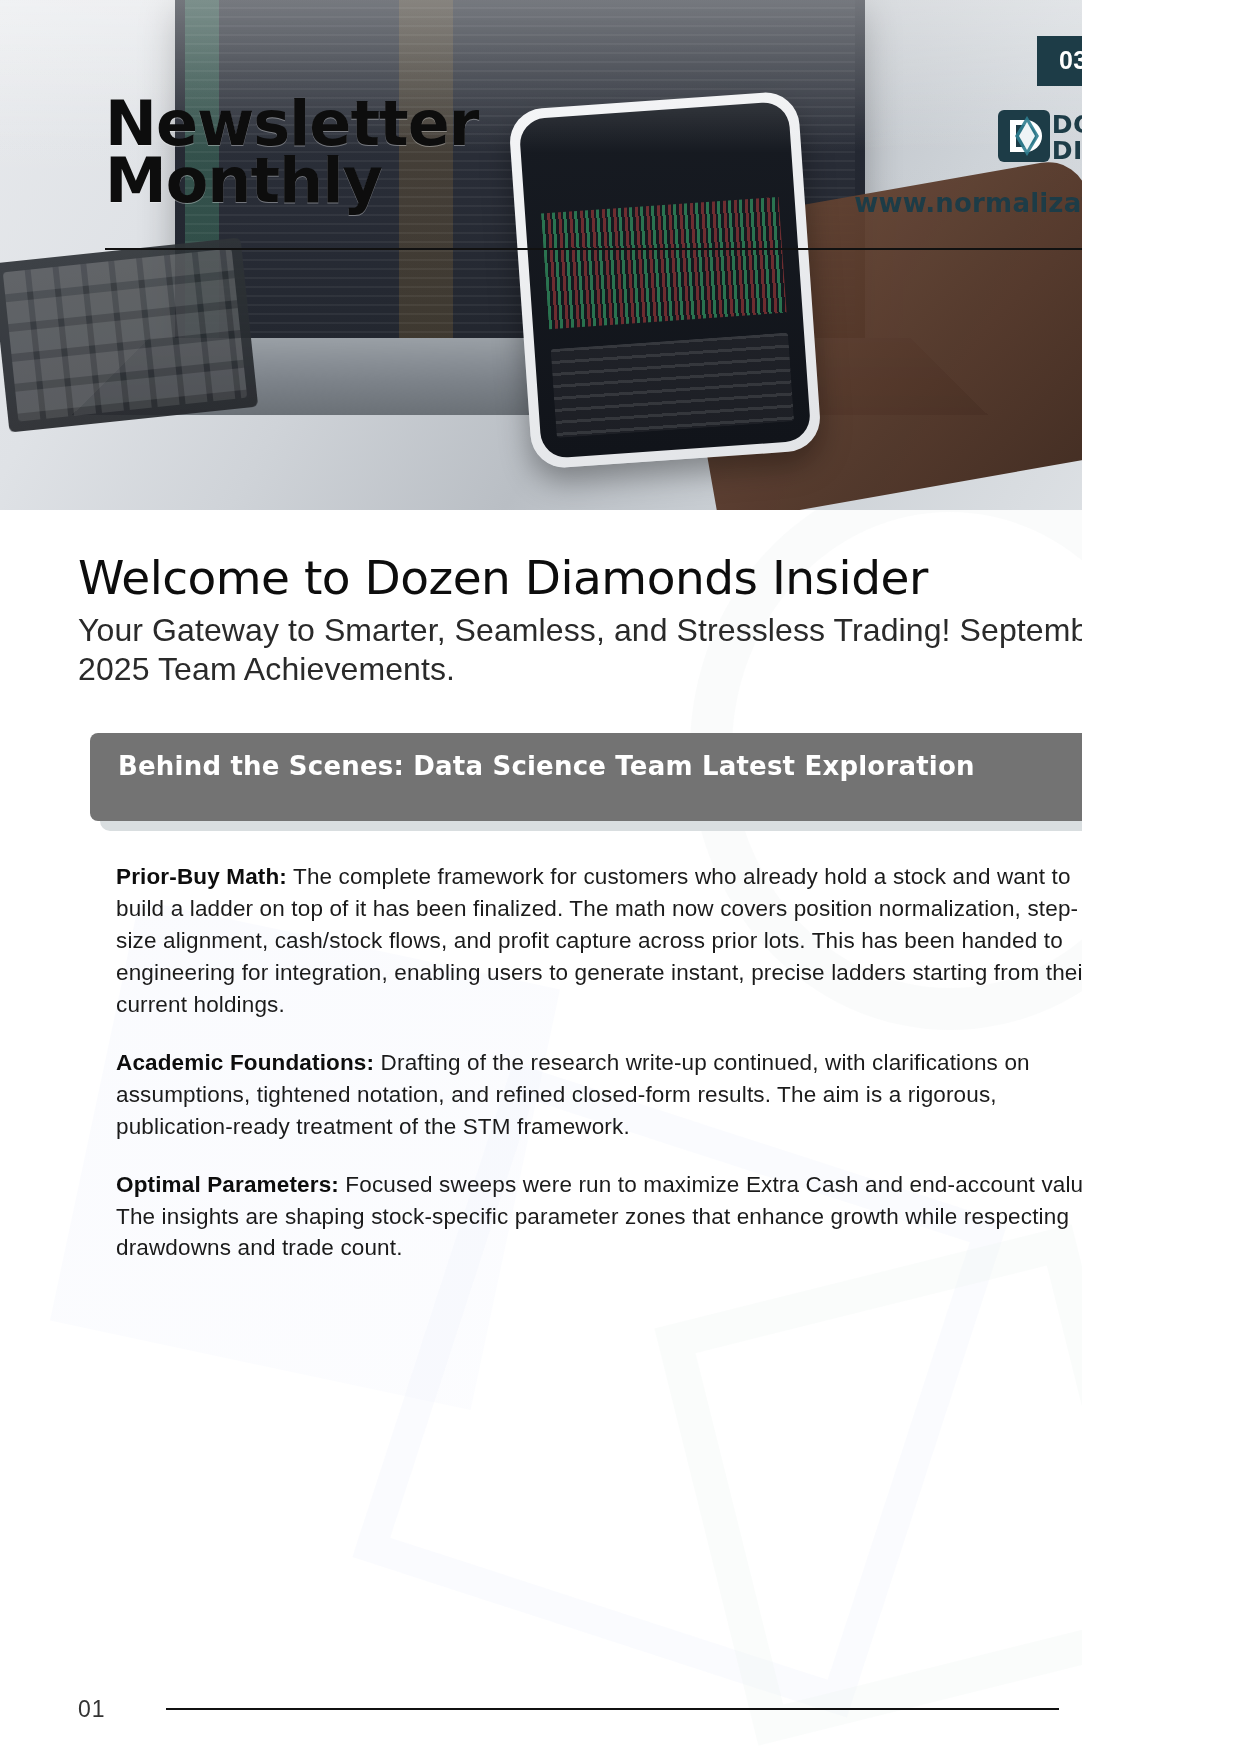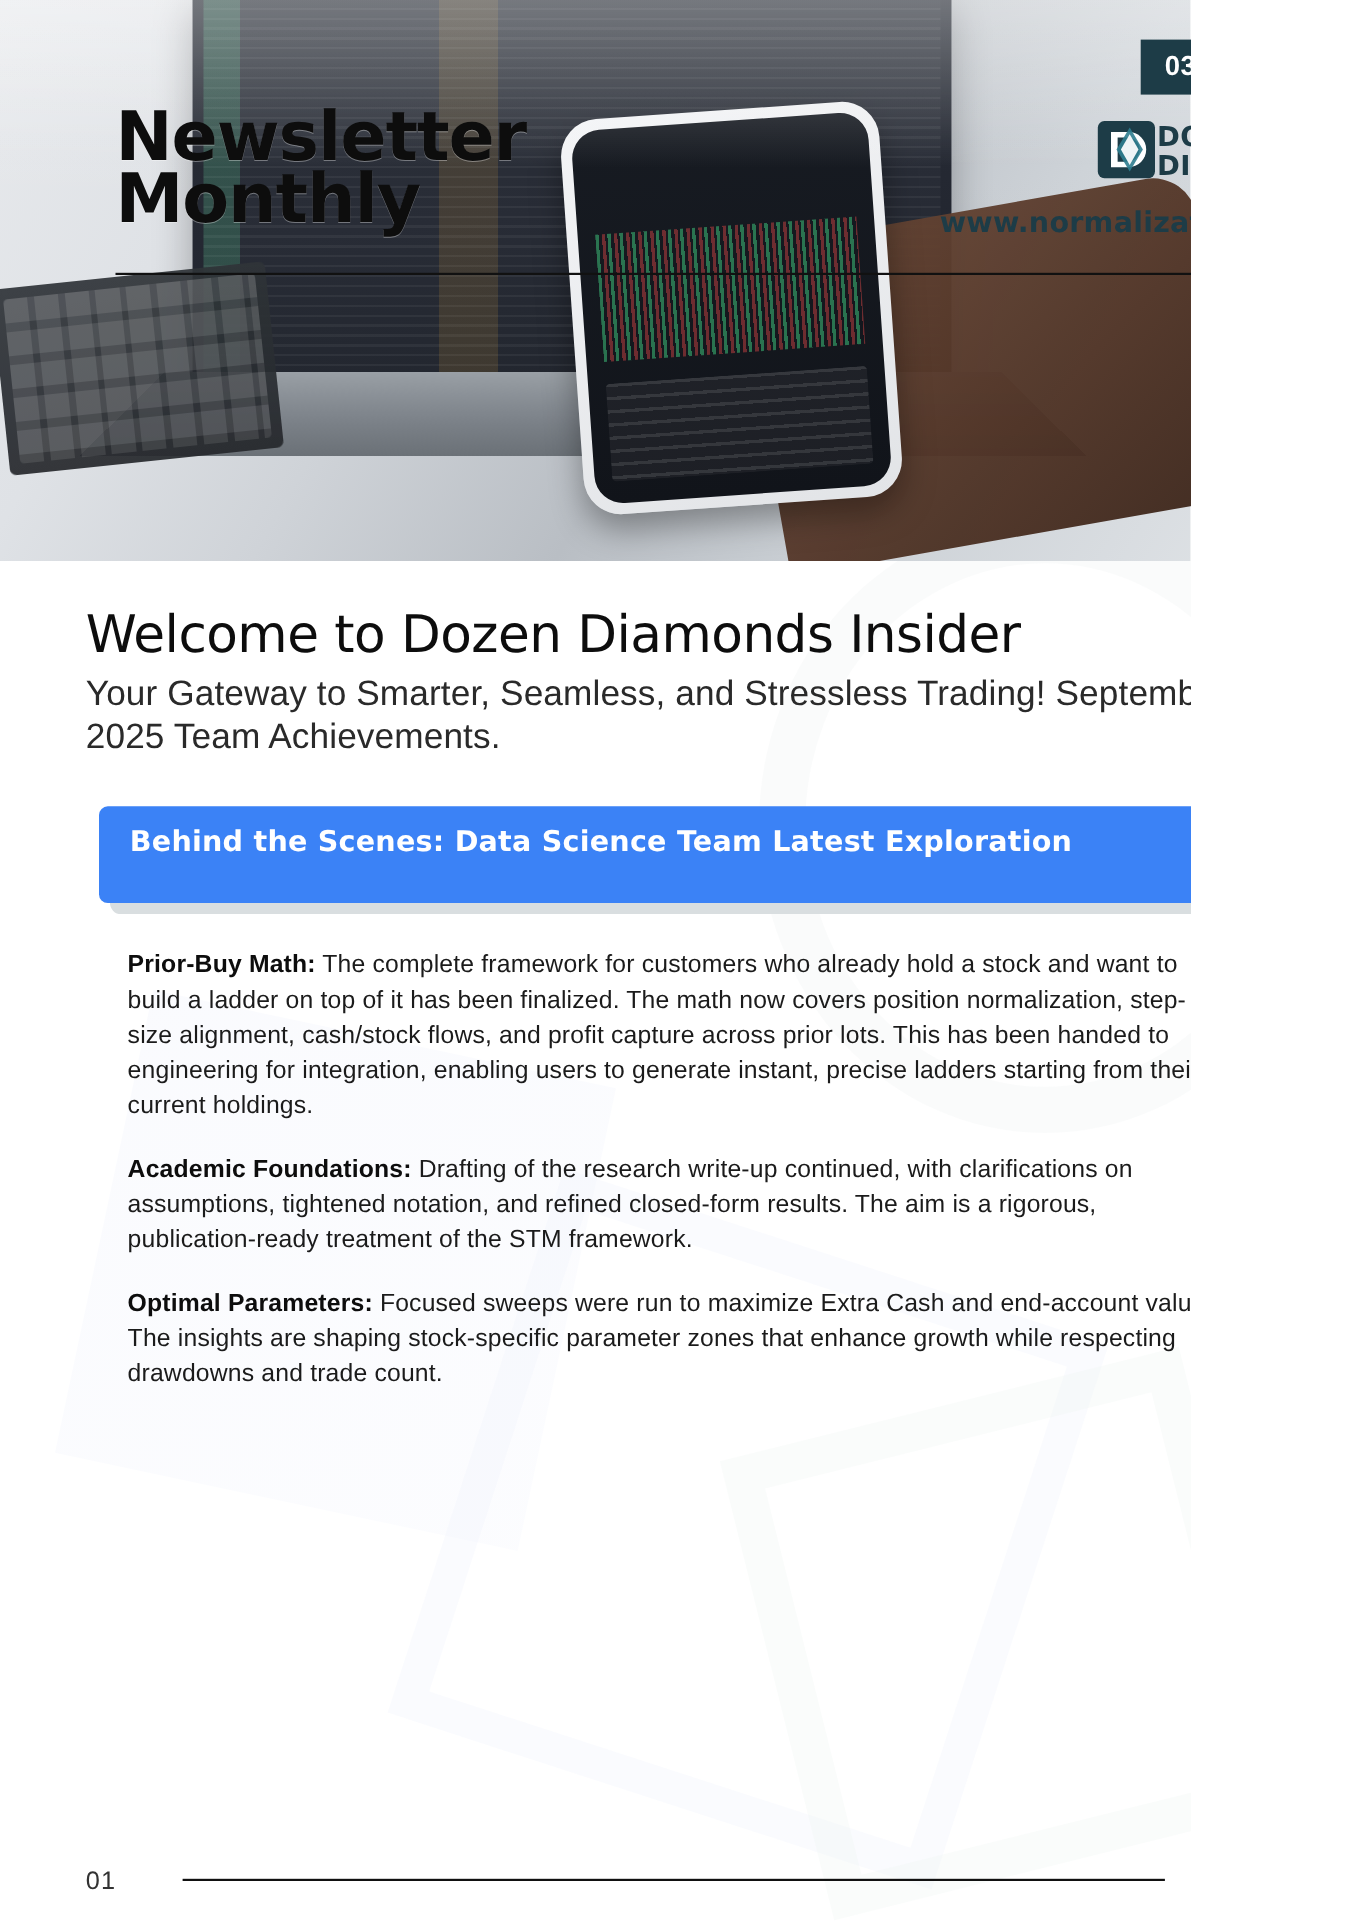--- a/index.html
+++ b/index.html
@@ -246,21 +246,21 @@
     position: absolute;
     left: 10px; top: 10px;
     width: 1045px; height: 88px;
     background: #d9dee0;
     border-radius: 10px;
   }
   .section-banner {
     position: relative;
     width: 1045px;
     min-height: 88px;
-    background: #3b82f6;
+    background: #737373;
     border-radius: 8px;
     color: #ffffff;
     padding: 18px 28px;
     font-family: "DejaVu Sans", sans-serif;
     font-weight: bold;
     font-size: 26px;
     line-height: 1.22;
     letter-spacing: .2px;
   }
 

